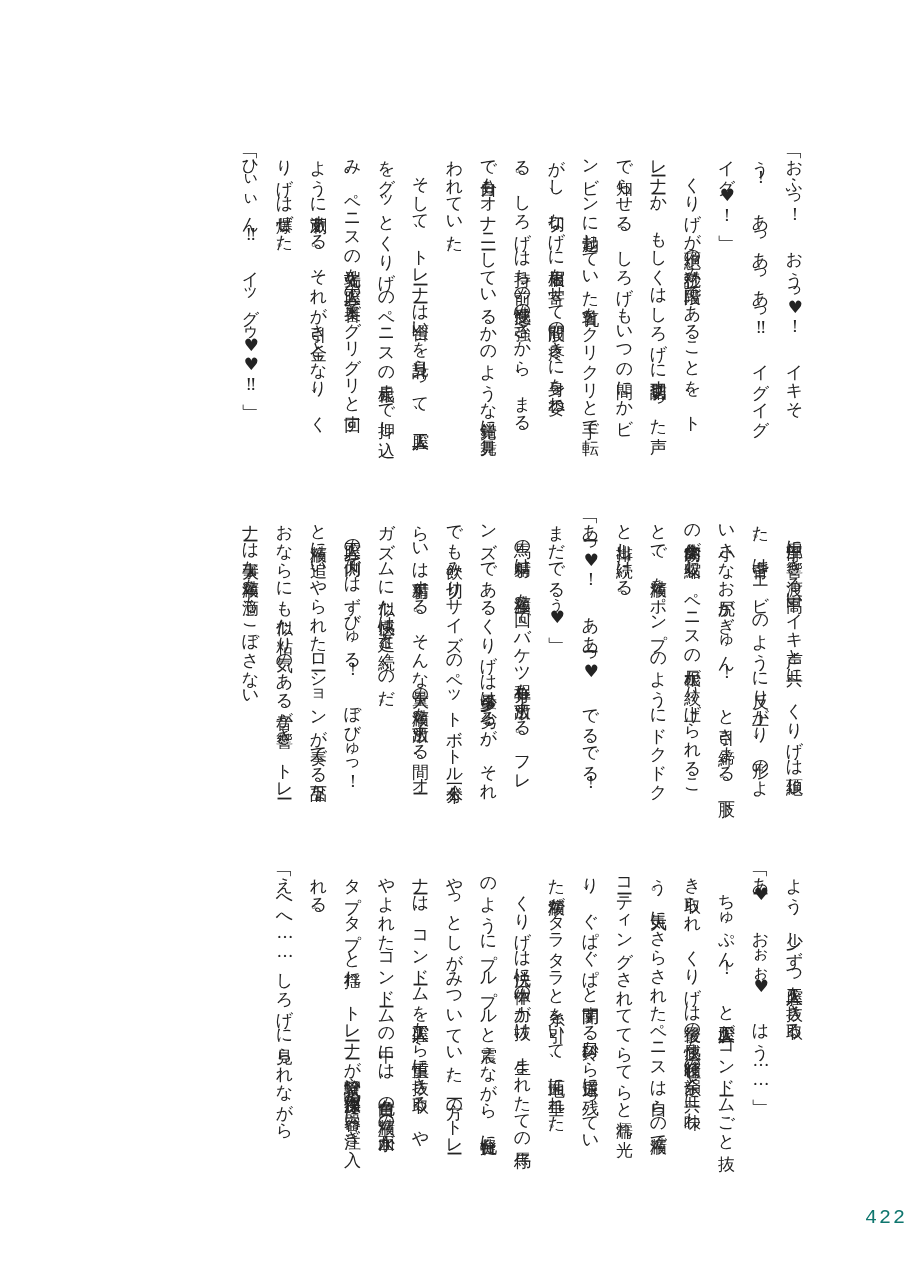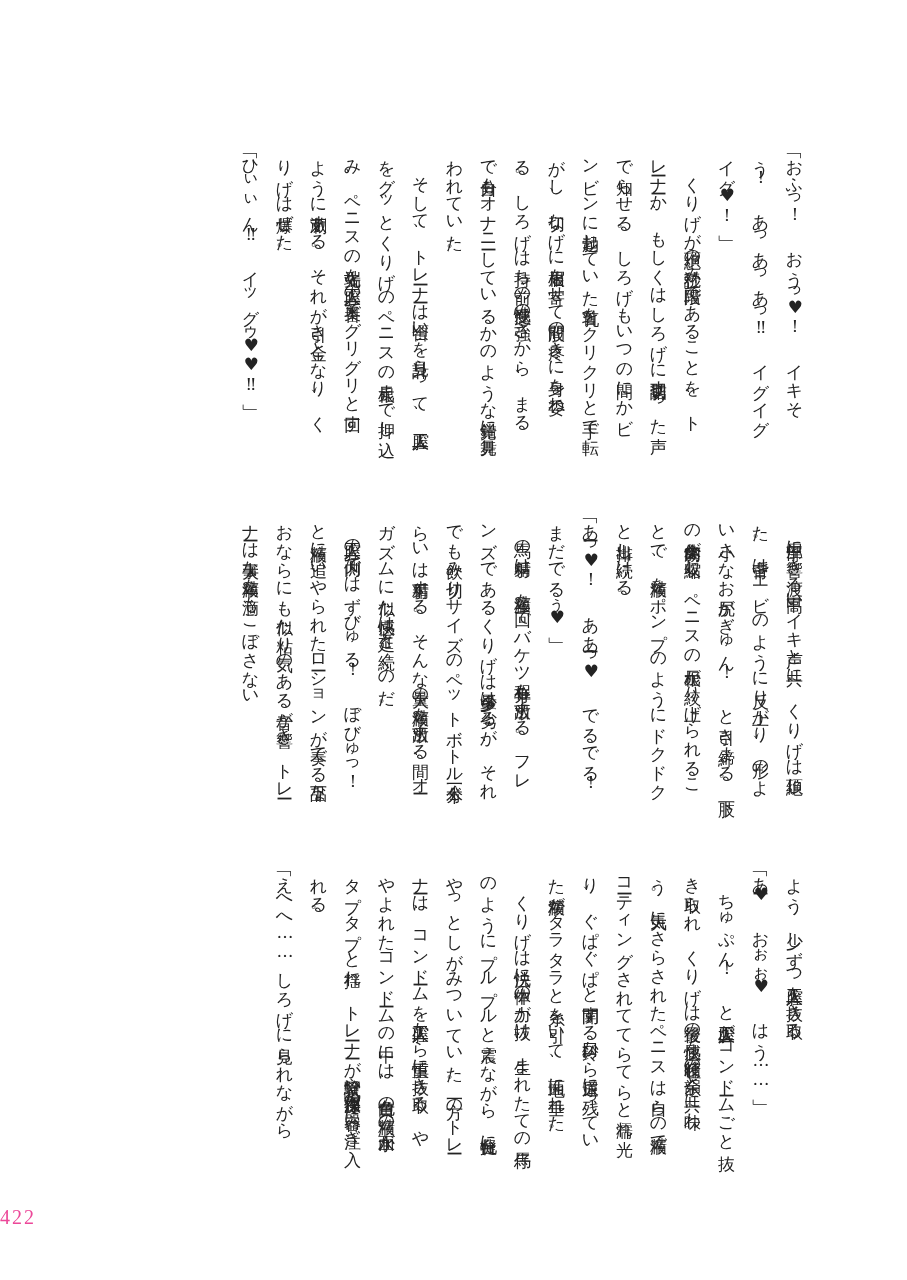--- a/index.html
+++ b/index.html
@@ -40,25 +40,25 @@
   }
   .para.indent {
     text-indent: 17px;
   }
 
   .page-number {
     position: absolute;
     top: 1206px;
     left: 0;
     width: 100%;
-    text-align: left;
+    text-align: right;
     font-size: 20px;
     letter-spacing: 2px;
-    color: #ec4899;
-    font-family: Liberation Serif, serif;
+    color: #0f766e;
+    font-family: Liberation Mono, monospace;
   }
 </style>
 </head>
 <body>
 
 <div class="page">
 
   <div id="block-top" class="tblock">
       <p class="para">「おふっ!　おうっ♥!　イキそう!　あっあっあっ‼　イグイグイグ♥!」</p>
       <p class="para indent">くりげが絶頂の秒読み段階であることを、トレーナーか、もしくはしろげに切羽詰まった声で知らせる。しろげもいつの間にかビンビンに勃起していた乳首をクリクリと手で転がし、切なげに眉根を寄せて股間の疼きに身を委ねる。しろげは持ち前の感受性の強さから、まるで自分もオナニーしているかのような錯覚に見舞われていた。</p>

